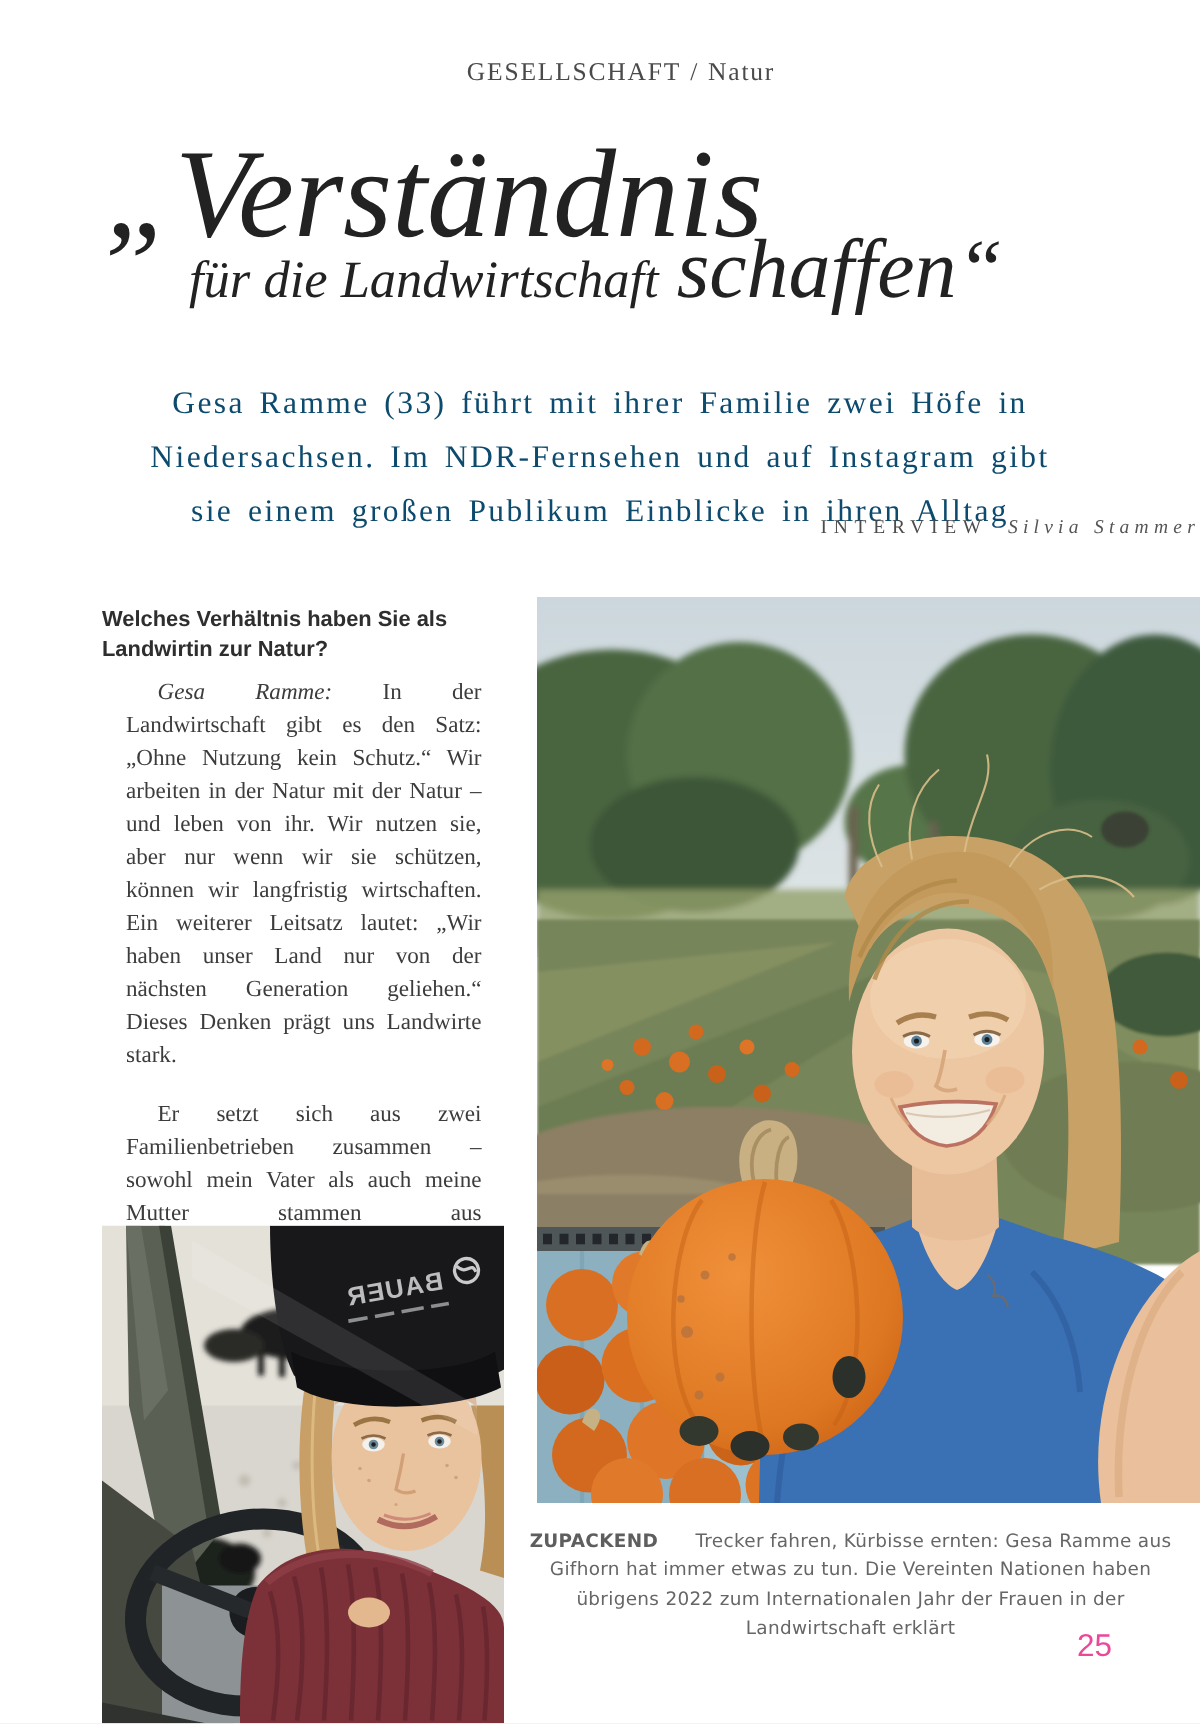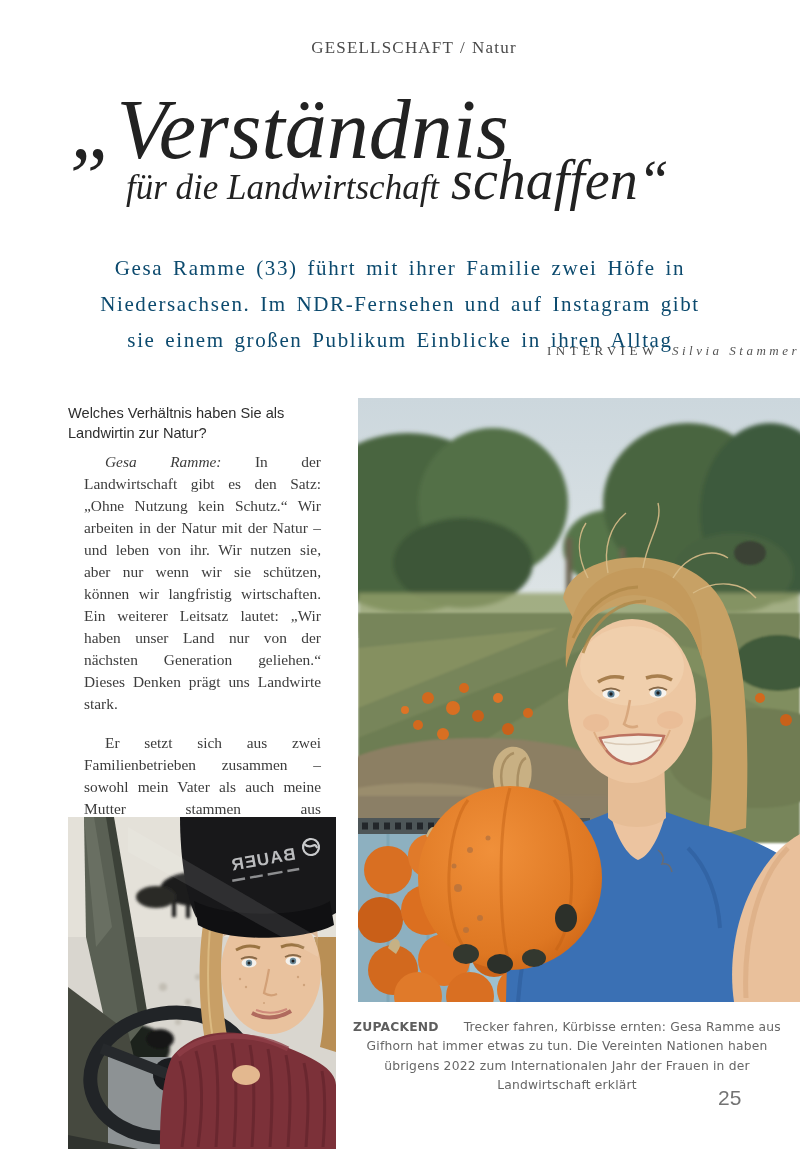--- a/index.html
+++ b/index.html
@@ -36,21 +36,21 @@
   
   .byline{
     position:absolute;top:343px;left:0;width:100%;margin:0;text-align:right;
     font-size:13px;color:#4c4c4c;
   }
   .byline-label{letter-spacing:4.5px;}
   .byline-author{font-style:italic;letter-spacing:3.5px;margin-left:10px;color:#555555;}
   
   .left-col{position:absolute;top:403px;left:68px;width:253px;}
   .question{
-    margin:0 0 7px 0;font-family:"Liberation Sans", sans-serif;font-weight:normal;
+    margin:0 0 7px 0;font-family:"Liberation Sans", sans-serif;font-weight:bold;
     font-size:14.6px;line-height:1.4;color:#2e2e2e;
   }
   .answer{
     margin:0 0 17px 16px;font-family:"Liberation Serif", serif;font-size:15.4px;line-height:22px;
     text-align:justify;color:#3c3c3c;text-indent:21px;
   }
   .answer .lead{font-style:italic;}
   .answer .marker{font-size:9px;color:#1e1e1e;margin-left:6px;letter-spacing:0;}
   
   .main-photo{position:absolute;top:398px;left:358px;width:442px;height:604px;margin:0;overflow:hidden;}
@@ -59,21 +59,21 @@
   
   .caption{
     position:absolute;top:1018px;left:352px;width:430px;text-align:center;
     font-family:"DejaVu Sans", sans-serif;font-size:12.3px;line-height:1.58;
     color:#666666;letter-spacing:0.2px;
   }
   .caption .cap-label{font-weight:bold;color:#5e5e5e;margin-right:25px;}
   
   .page-number{
     position:absolute;top:1086px;left:718px;
-    font-family:"Liberation Sans", sans-serif;font-size:21px;color:#737373;
+    font-family:"Liberation Sans", sans-serif;font-size:21px;color:#ec4899;
   }
 </style>
 </head>
 <body>
 
 <div class="page">
 
   <div class="kicker">
     <span>GESELLSCHAFT</span><span class="sep">/</span><span>Natur</span>
   </div>

